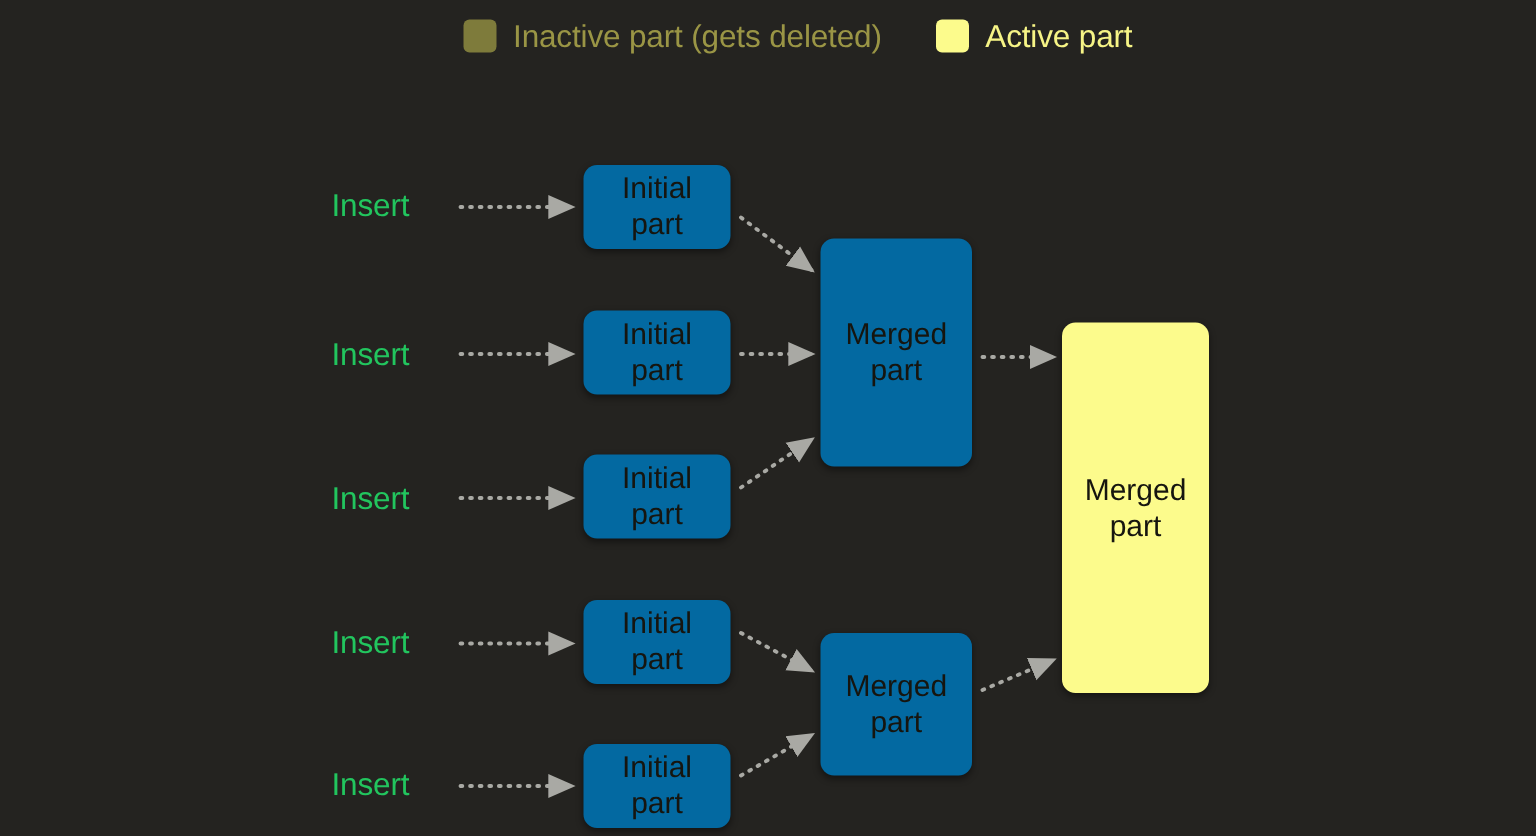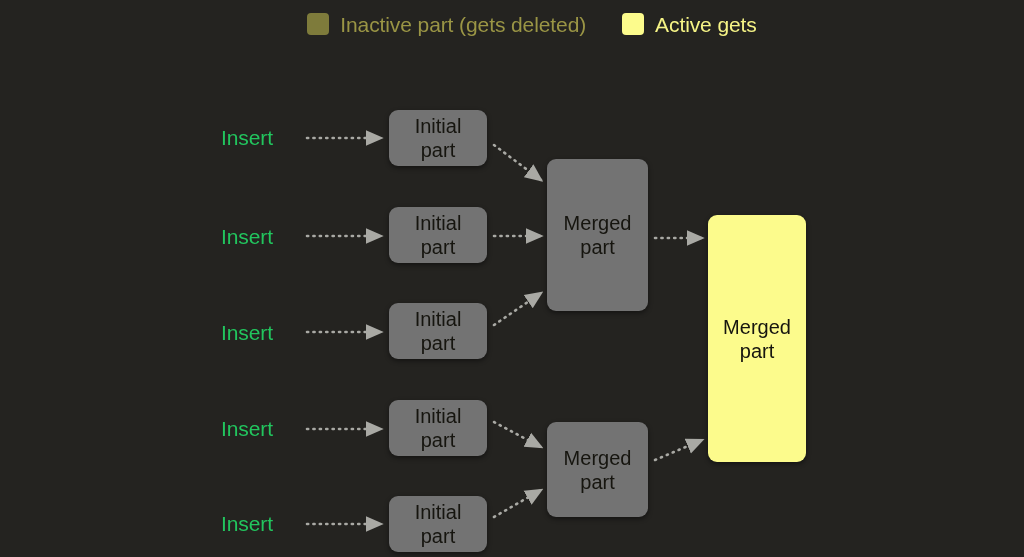--- a/index.html
+++ b/index.html
@@ -60,21 +60,21 @@
     border-radius: 9px;
     display: flex;
     align-items: center;
     justify-content: center;
     text-align: center;
     color: #16150f;
     font-size: 20px;
     line-height: 24px;
     box-shadow: 0 2px 5px rgba(0,0,0,0.45);
   }
-  .node.inactive { background: #737373; }
+  .node.inactive { background: #0369a1; }
   .node.active   { background: #fcfb8c; }
 
   .node-label {
     display: block;
     padding: 0 4px;
   }
 
   .insert-label {
     position: absolute;
     color: #22c55e;
@@ -99,21 +99,21 @@
 
 <div id="stage">
 
   <div id="legend">
     <div class="legend-entry">
       <span class="legend-swatch inactive"></span>
       <span class="legend-label inactive">Inactive part (gets deleted)</span>
     </div>
     <div class="legend-entry">
       <span class="legend-swatch active"></span>
-      <span class="legend-label active">Active gets</span>
+      <span class="legend-label active">Active part</span>
     </div>
   </div>
 
   <svg id="arrows" viewBox="0 0 1024 557" width="1024" height="557" xmlns="http://www.w3.org/2000/svg">
     <defs>
       <marker id="head" viewBox="0 0 10 10" refX="8.5" refY="5" markerWidth="7" markerHeight="7" orient="auto-start-reverse">
         <path d="M 0 0.6 L 10 5 L 0 9.4 z" fill="#a9a9a4"></path>
       </marker>
     </defs>
     <g stroke="#a9a9a4" stroke-width="2.6" stroke-linecap="round" stroke-dasharray="1.2 5.2" fill="none" marker-end="url(#head)">

